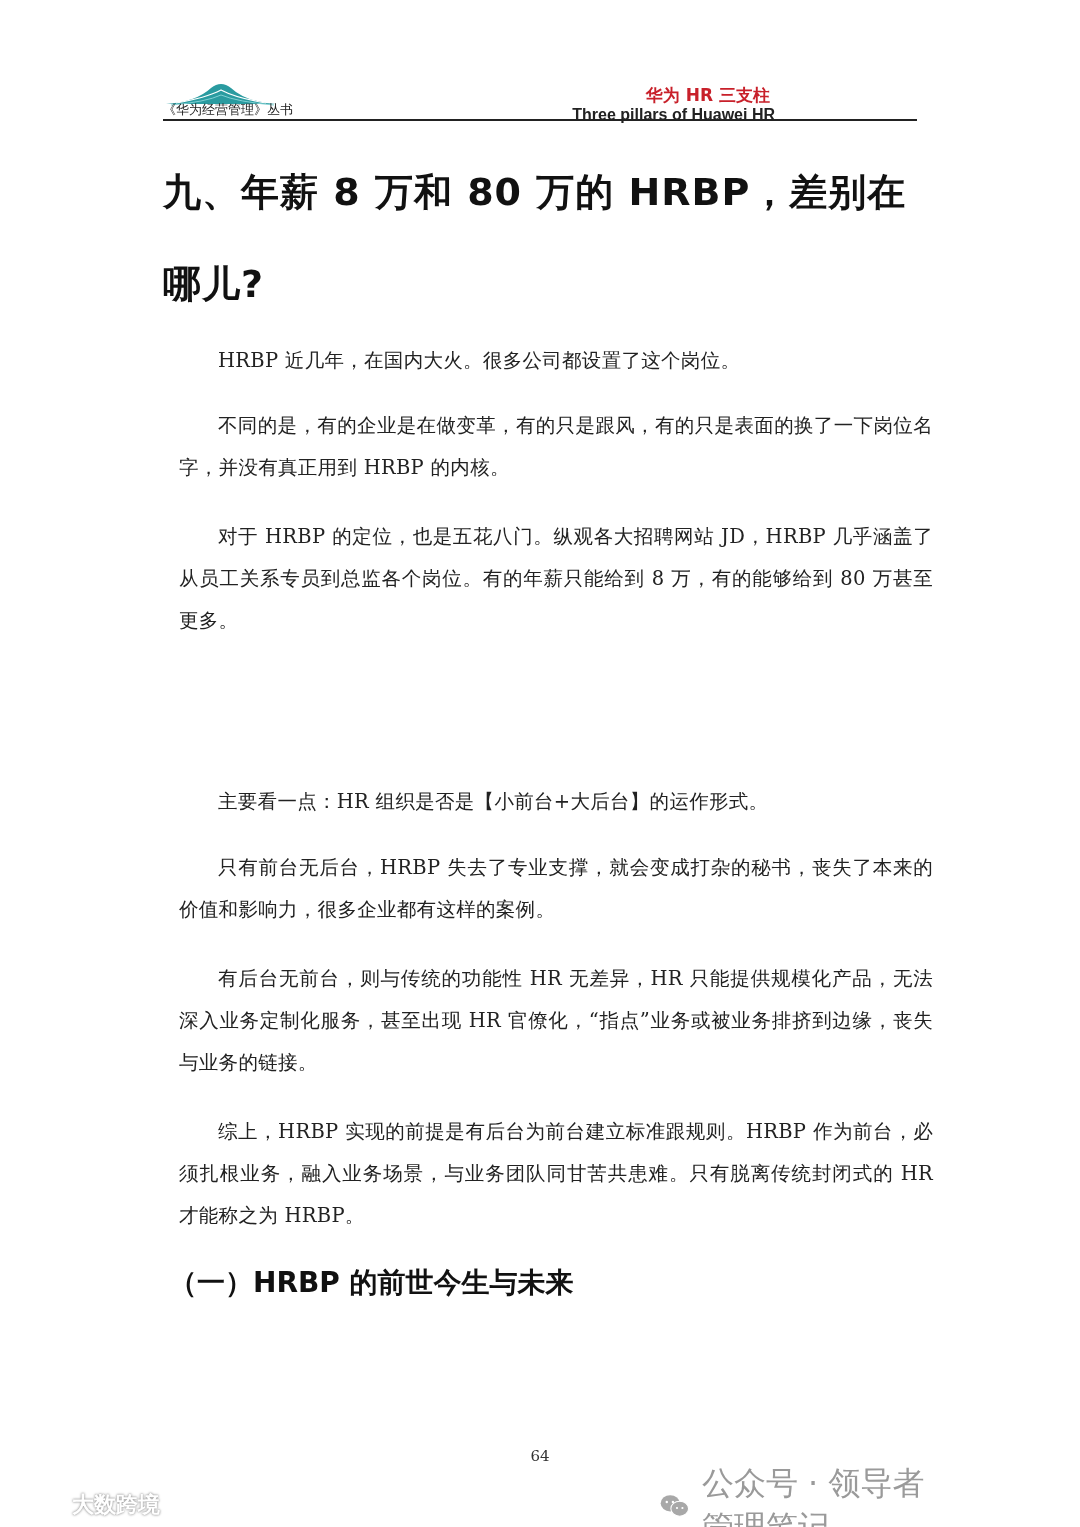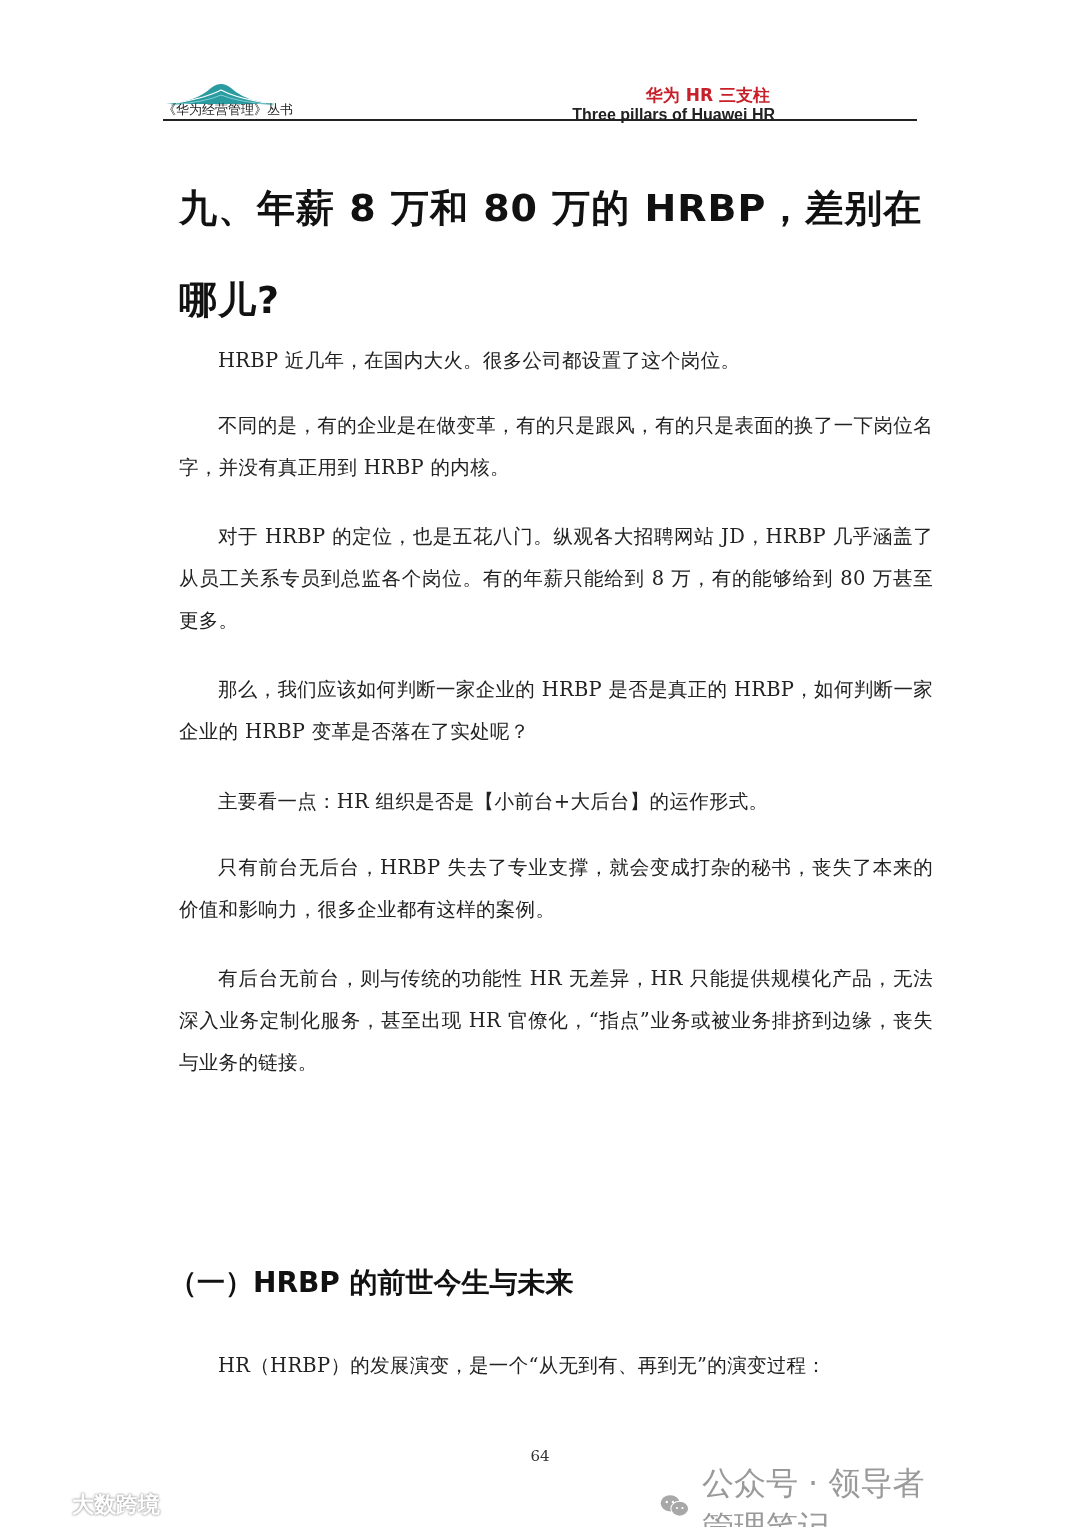--- a/index.html
+++ b/index.html
@@ -7,21 +7,21 @@
   .page { position: absolute; left: 0; top: 0; width: 940px; height: 1527px; background: #fff; }
 
   
   .hdr-logo { position: absolute; left: 166px; top: 78px; width: 110px; height: 28px; }
   .hdr-left { position: absolute; left: 163px; top: 101px; font-family: "DejaVu Sans", sans-serif; font-size: 13px; color: #222; letter-spacing: 0px; }
   .hdr-right-cn { position: absolute; right: 170px; top: 84px; font-family: "DejaVu Sans", sans-serif; font-weight: bold; font-size: 17px; color: #c8202a; }
   .hdr-right-en { position: absolute; right: 165px; top: 106px; font-family: "Liberation Sans", sans-serif; font-weight: bold; font-size: 16px; color: #222; }
   .hdr-rule { position: absolute; left: 163px; top: 119px; width: 754px; height: 2px; background: #222; }
 
   
-  .title { position: absolute; left: 163px; top: 146px; width: 760px; font-family: "DejaVu Sans", sans-serif; font-weight: bold; font-size: 38px; line-height: 92px; color: #111; margin: 16px; letter-spacing: 1px; }
+  .title { position: absolute; left: 163px; top: 146px; width: 760px; font-family: "DejaVu Sans", sans-serif; font-weight: bold; font-size: 38px; line-height: 92px; color: #111; margin: 0; letter-spacing: 1px; }
 
   
   .para { position: absolute; left: 171px; width: 754px; font-family: "DejaVu Serif", serif; font-size: 19.5px; line-height: 42px; color: #222; margin: 8px; text-indent: 2em; text-align: justify; letter-spacing: 0.3px; }
 
   .subhead { position: absolute; left: 163px; top: 1258px; font-family: "DejaVu Sans", sans-serif; font-weight: bold; font-size: 28px; color: #111; margin: 6px; }
 
   .pagenum { position: absolute; left: 0; width: 1080px; top: 1400px; text-align: center; font-family: "DejaVu Serif", serif; font-size: 15px; color: #333; margin-top: 47px; }
 
   
   .wm-left { position: absolute; left: 10px; top: 1490px; display: flex; align-items: center; gap: 16px; color: #fff; font-family: "DejaVu Sans", sans-serif; font-size: 22px; font-weight: bold; text-shadow: 0 0 2px #999, 0 0 3px #aaa; }
@@ -40,28 +40,27 @@
   <div class="hdr-left">《华为经营管理》丛书</div>
   <div class="hdr-right-cn">华为 HR 三支柱</div>
   <div class="hdr-right-en">Three pillars of Huawei HR</div>
   <div class="hdr-rule"></div>
 
   <h1 class="title">九、年薪 8 万和 80 万的 HRBP，差别在哪儿?</h1>
 
   <p class="para" style="top:332px;">HRBP 近几年，在国内大火。很多公司都设置了这个岗位。</p>
   <p class="para" style="top:397px;">不同的是，有的企业是在做变革，有的只是跟风，有的只是表面的换了一下岗位名字，并没有真正用到 HRBP 的内核。</p>
   <p class="para" style="top:508px;">对于 HRBP 的定位，也是五花八门。纵观各大招聘网站 JD，HRBP 几乎涵盖了从员工关系专员到总监各个岗位。有的年薪只能给到 8 万，有的能够给到 80 万甚至更多。</p>
-  <p class="para" style="top:661px;">那么，我们应该如何判断一家企业的 HRBP 是否是真正的 HRBP，如何判断一家企业的 HRBP 变革是否落在了实处呢？</p>
   <p class="para" style="top:773px;">主要看一点：HR 组织是否是【小前台+大后台】的运作形式。</p>
   <p class="para" style="top:839px;">只有前台无后台，HRBP 失去了专业支撑，就会变成打杂的秘书，丧失了本来的价值和影响力，很多企业都有这样的案例。</p>
   <p class="para" style="top:950px;">有后台无前台，则与传统的功能性 HR 无差异，HR 只能提供规模化产品，无法深入业务定制化服务，甚至出现 HR 官僚化，“指点”业务或被业务排挤到边缘，丧失与业务的链接。</p>
+  <p class="para" style="top:1103px;">综上，HRBP 实现的前提是有后台为前台建立标准跟规则。HRBP 作为前台，必须扎根业务，融入业务场景，与业务团队同甘苦共患难。只有脱离传统封闭式的 HR 才能称之为 HRBP。</p>
 
   <h2 class="subhead">（一）HRBP 的前世今生与未来</h2>
 
-  <p class="para" style="top:1337px;">HR（HRBP）的发展演变，是一个“从无到有、再到无”的演变过程：</p>
 
   <div class="pagenum">64</div>
 
   <div class="wm-left">
     <svg width="46" height="26" viewBox="0 0 46 26">
       <path d="M4 4 L4 22" stroke="#fff" stroke-width="4"></path>
       <path d="M14 6 Q8 14 14 22" stroke="#fff" stroke-width="4" fill="none"></path>
       <circle cx="24" cy="8" r="5" stroke="#fff" stroke-width="2.5" fill="none"></circle>
       <circle cx="36" cy="8" r="5" stroke="#fff" stroke-width="2.5" fill="none"></circle>
     </svg>

